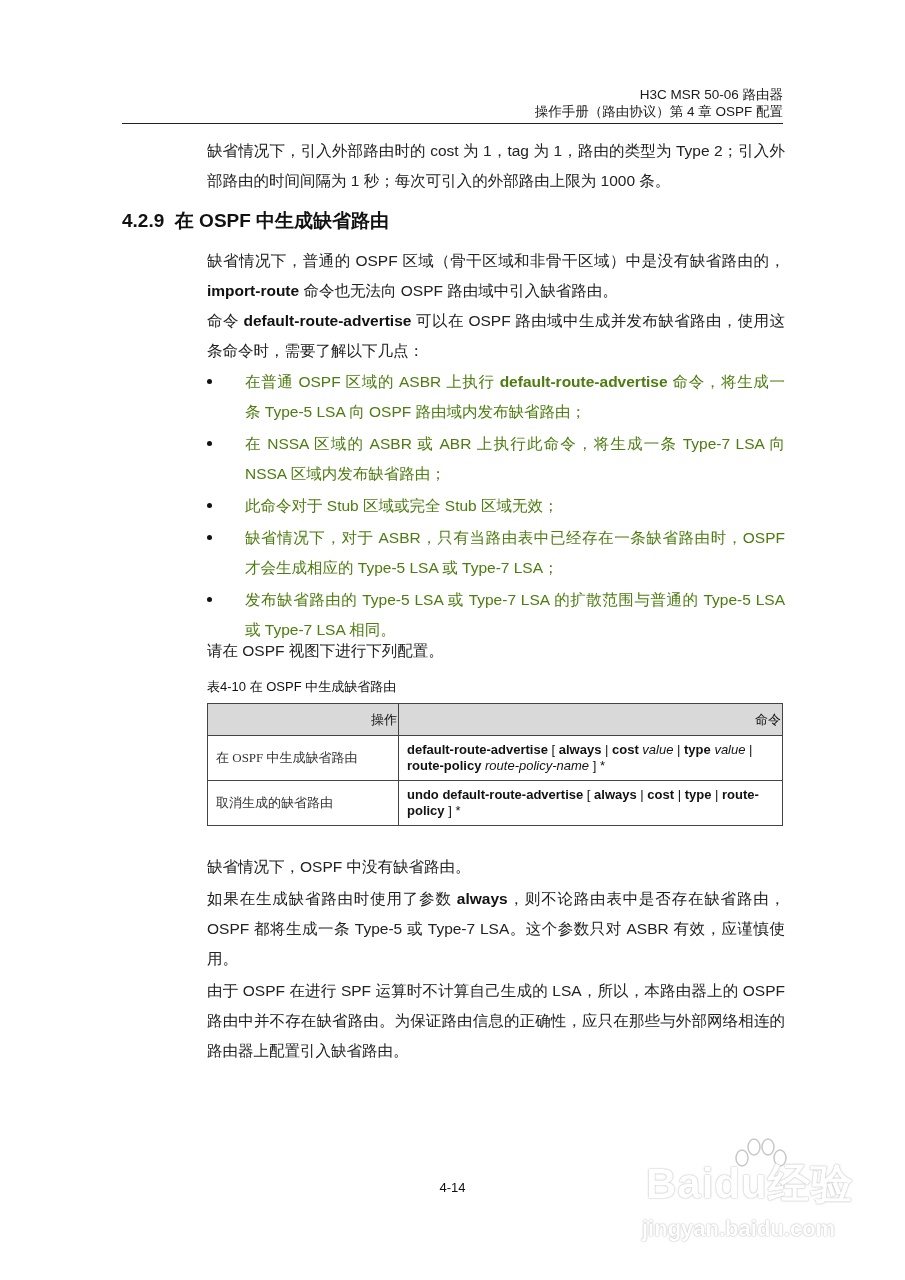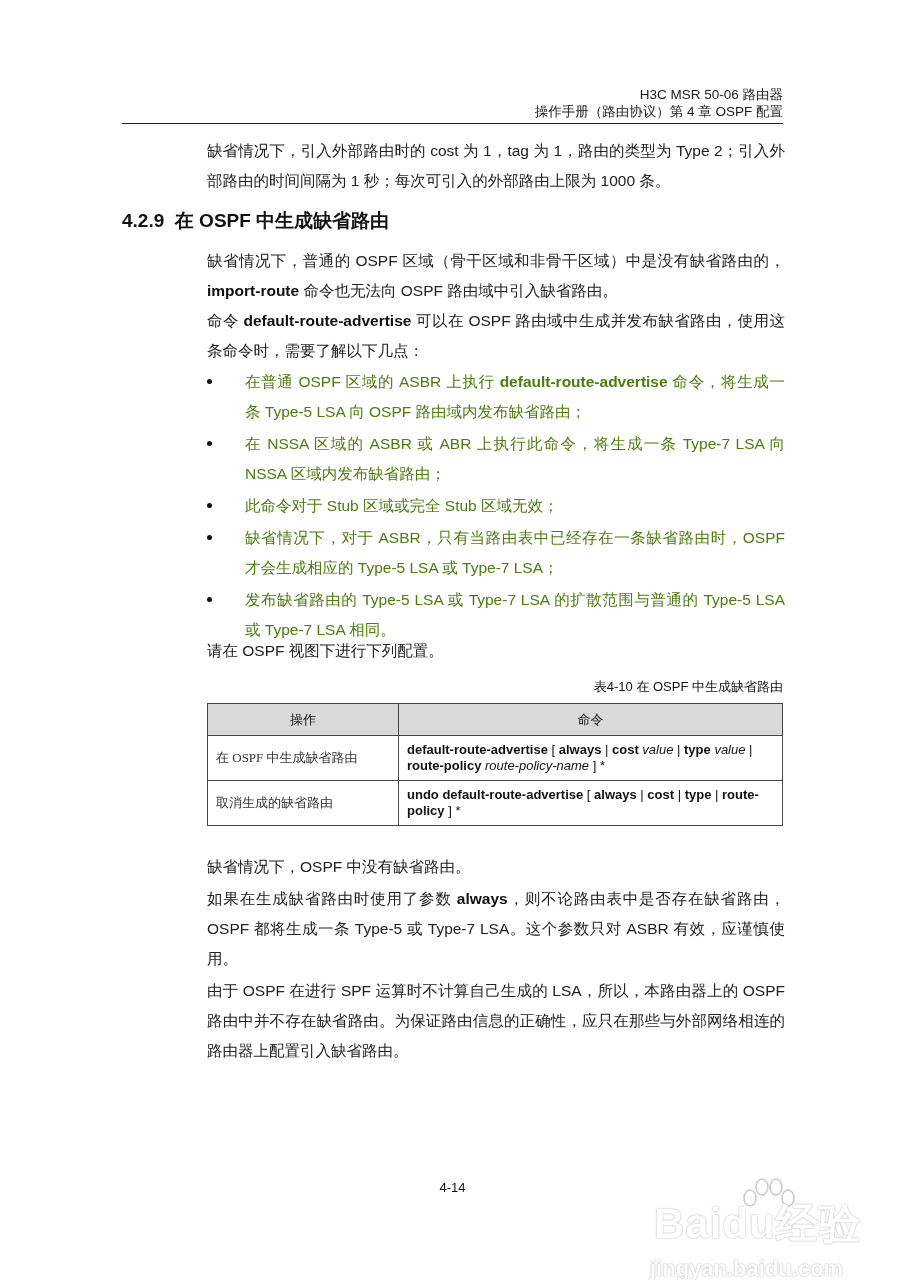--- a/index.html
+++ b/index.html
@@ -34,44 +34,44 @@
       position: relative; padding-left: 38px;
       font-size: 15.5px; line-height: 30px; color: #4d7c0f;
       margin-bottom: 2px; text-align: justify;
     }
     .bullets li .dot {
       position: absolute; left: 0px; top: 12px;
       width: 5px; height: 5px; border-radius: 50%; background: #111;
     }
     .caption {
       position: absolute; left: 207px; top: 678px; width: 576px;
-      text-align: right; font-size: 13px; color: #111;
+      text-align: left; font-size: 13px; color: #111;
     }
     table.cmd {
       position: absolute; left: 207px; top: 703px; width: 576px;
       border-collapse: collapse; font-size: 13px; color: #111;
     }
     table.cmd th {
       background: #d9d9d9; font-weight: normal; height: 29px;
-      border: 1px solid #444; text-align: center;
+      border: 1px solid #444; text-align: right;
     }
     table.cmd td {
       border: 1px solid #444; padding: 4px 8px; line-height: 16px;
       vertical-align: middle;
     }
     table.cmd td.op { width: 172px; height: 36px; color: #333; }
     table.cmd td.cmdcell b { font-weight: bold; }
     table.cmd td.cmdcell i { font-style: italic; }
     .page-num {
       position: absolute; left: 0; width: 905px; top: 1180px;
       text-align: center; font-size: 13px; color: #111;
     }
     .watermark {
-      position: absolute; left: 640px; top: 1178px; width: 220px; height: 100px;
-      color: #e6e6e6; pointer-events: none; margin-left: 8px;
+      position: absolute; left: 640px; top: 1138px; width: 220px; height: 100px;
+      color: #e6e6e6; pointer-events: none;
     }
     .watermark .logo {
       font-size: 42px; font-weight: bold; letter-spacing: 1px;
       color: #ffffff;
       text-shadow: 0 0 2px #bdbdbd, 0 0 1px #bdbdbd;
       position: absolute; left: 6px; top: 18px;
     }
     .watermark .paw {
       position: absolute; left: 90px; top: 0px; width: 60px; height: 40px;
     }

